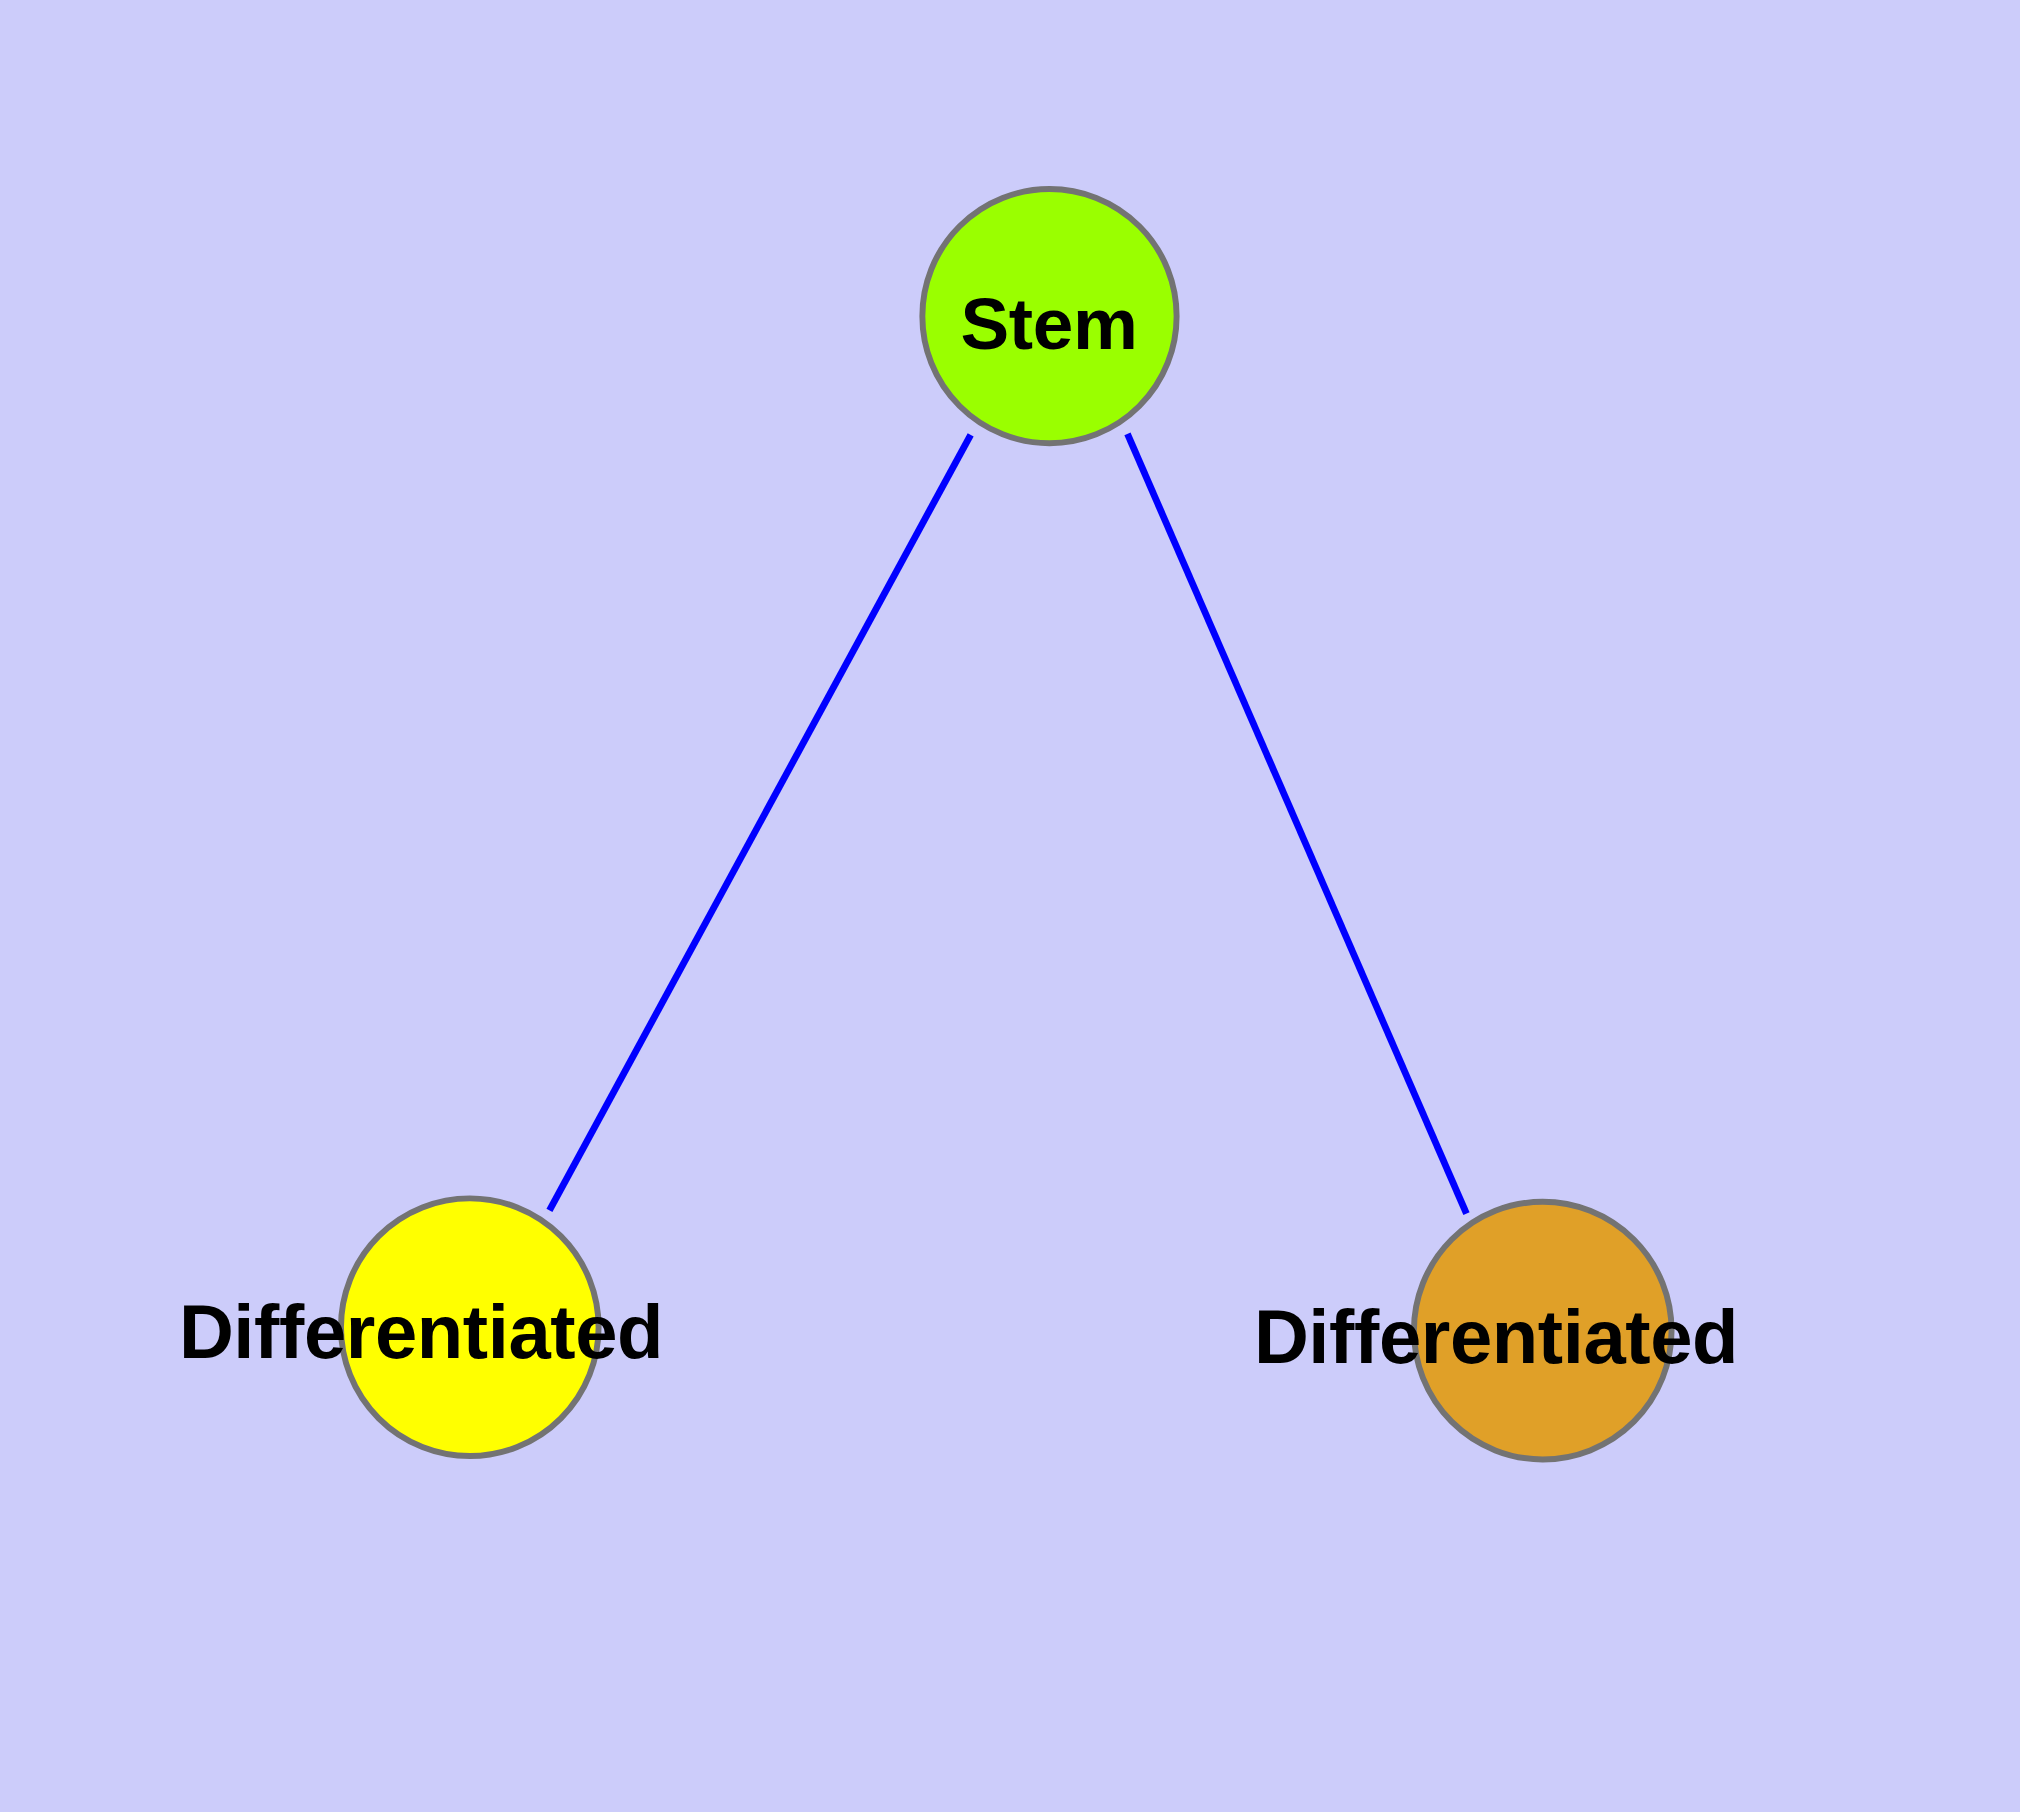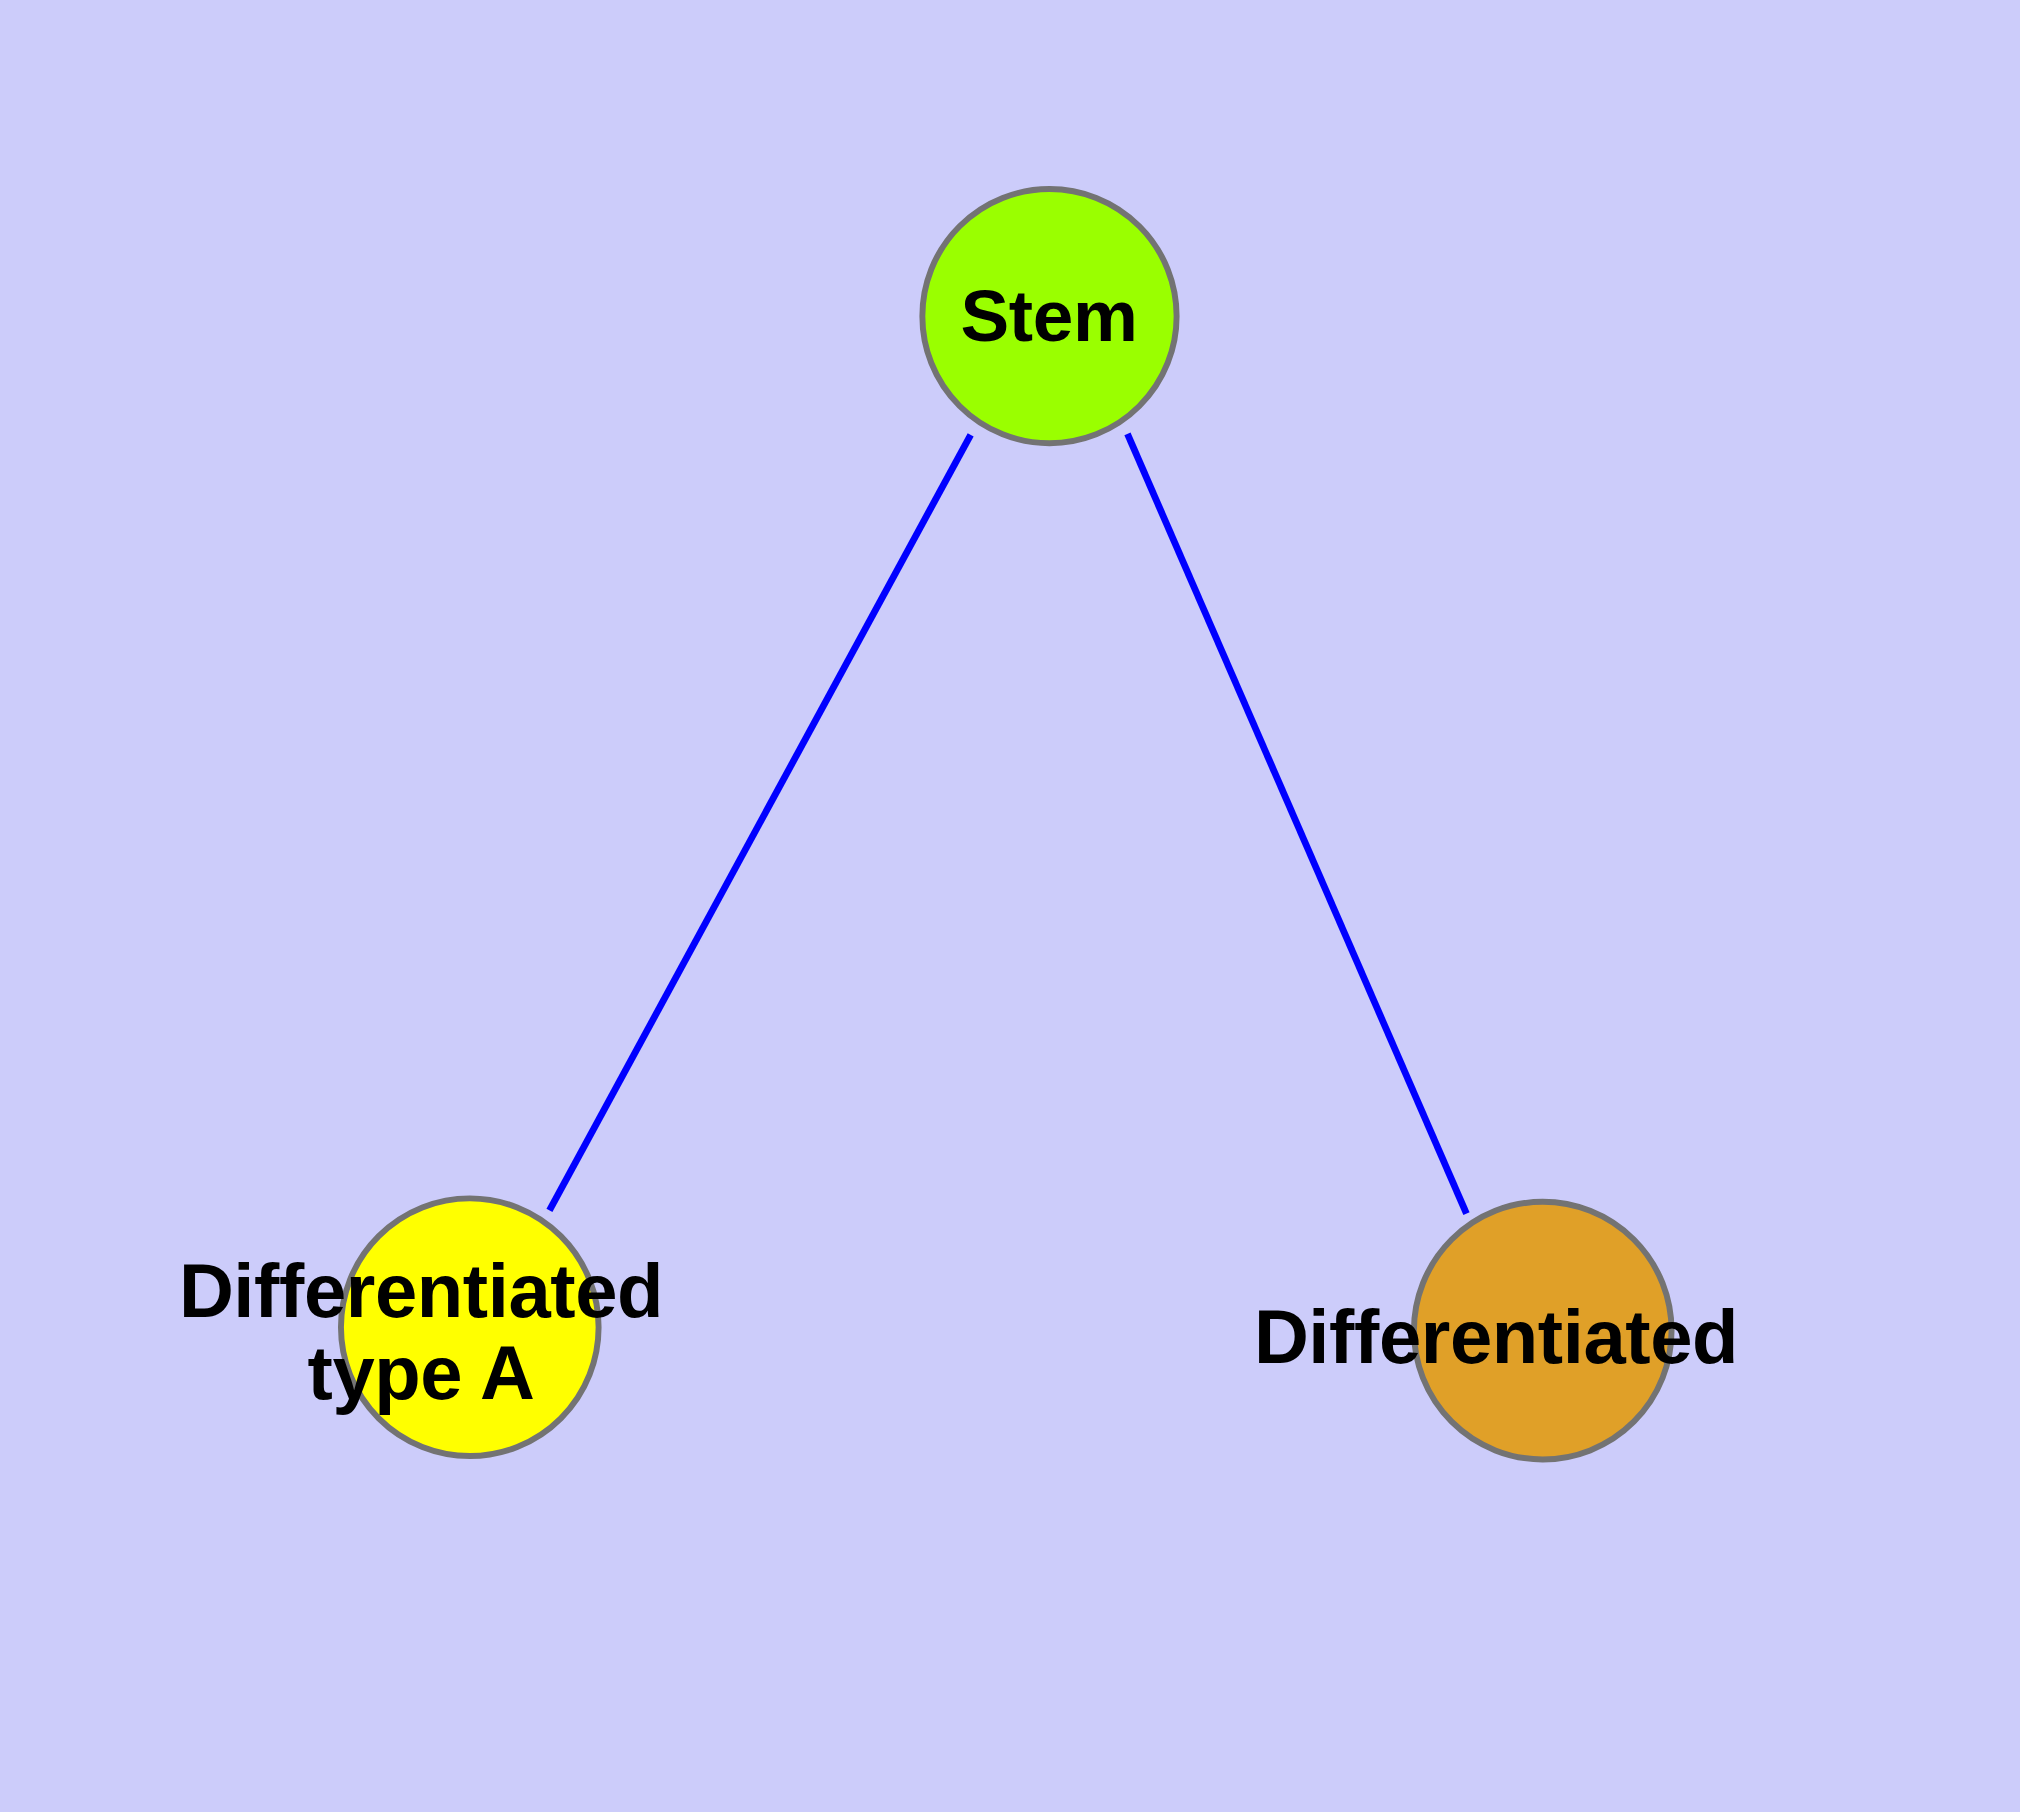--- a/index.html
+++ b/index.html
@@ -30,21 +30,21 @@
     font-weight: bold;
     text-align: center;
     line-height: 1.08;
     white-space: pre;
     letter-spacing: -0.4px;
     pointer-events: none;
   }
   .label-stem {
     font-size: 73px;
     left: 1049px;
-    top: 316px;
+    top: 324px;
     transform: translate(-50%, -50%);
   }
   .label-typea {
     font-size: 76px;
     left: 421px;
     top: 1332px;
     transform: translate(-50%, -50%);
   }
   .label-typeb {
     font-size: 76px;
@@ -65,18 +65,18 @@
       </g>
     <g id="nodes-layer">
         <circle cx="1238" cy="373" r="150" fill="#9aff00" stroke="#737373" stroke-width="7"></circle>
         <circle cx="554" cy="1566" r="152" fill="#ffff00" stroke="#737373" stroke-width="7"></circle>
         <circle cx="1820" cy="1570" r="152" fill="#e0a028" stroke="#737373" stroke-width="7"></circle>
       </g>
   </svg>
 
   <div class="node-label label-stem">Stem</div>
 
-  <div class="node-label label-typea"><span>Differentiated</span><br><span>type A</span></div>
+  <div class="node-label label-typea"><span>Differentiated</span><br></div>
 
   <div class="node-label label-typeb"><span>Differentiated</span><br></div>
 
 </div>
 
 
 </body></html>

